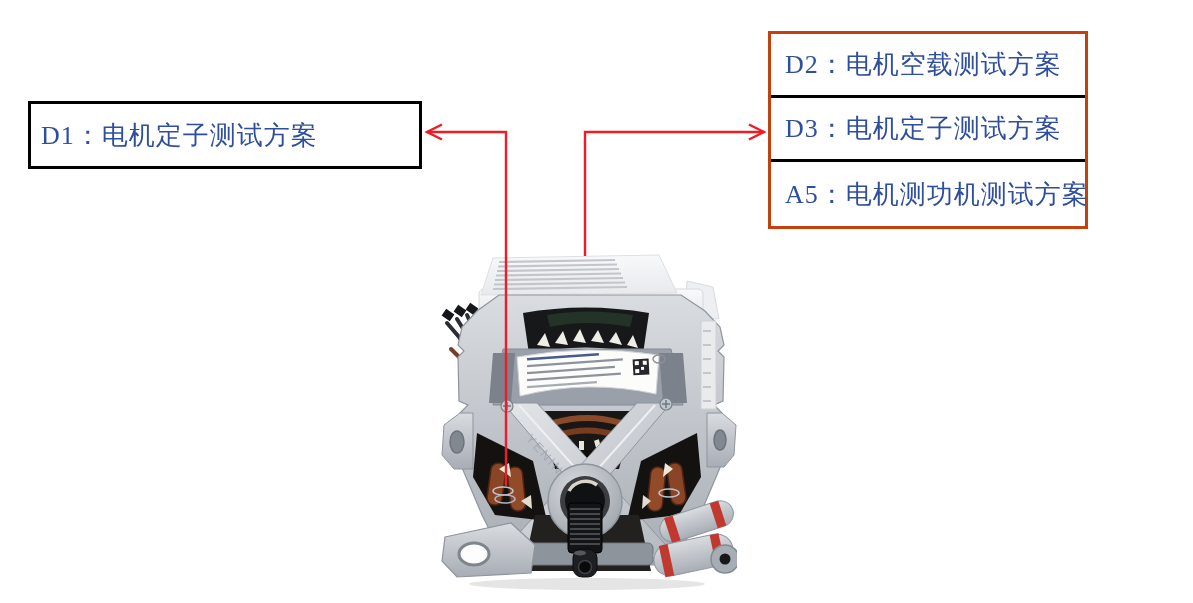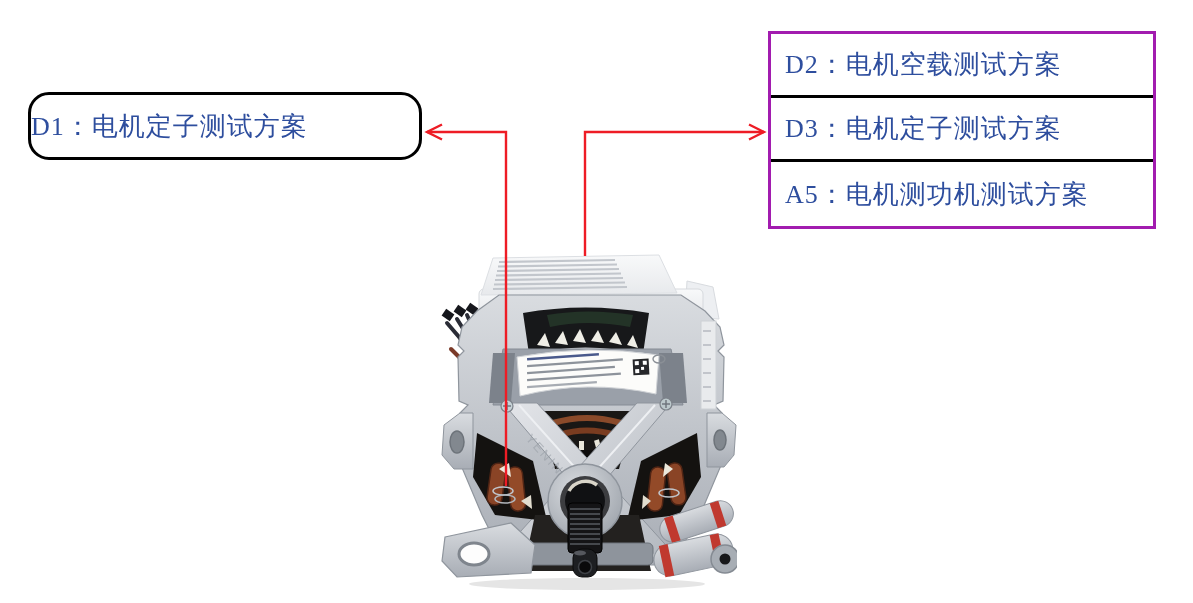--- a/index.html
+++ b/index.html
@@ -5,24 +5,24 @@
   html,body{margin:0;padding:0;background:#fff;}
   #canvas{
     position:relative;width:1193px;height:603px;background:#ffffff;
     font-family:"Liberation Serif","DejaVu Serif",serif;overflow:hidden;
   }
   .callout{
     position:absolute;box-sizing:border-box;border:3px solid #000;
     display:flex;align-items:center;background:#fff;
     color:#2e4e9e;font-size:26px;letter-spacing:1px;white-space:nowrap;
   }
-  #left-box{left:28px;top:92px;width:394px;height:68px;padding-left:0;border-radius:21px;}
+  #left-box{left:28px;top:101px;width:394px;height:68px;padding-left:10px;}
   #right-table{
-    position:absolute;left:768px;top:31px;width:388px;box-sizing:border-box;
-    border:3px solid #a21caf;background:#fff;
+    position:absolute;left:768px;top:31px;width:320px;box-sizing:border-box;
+    border:3px solid #c2410c;background:#fff;
   }
   .table-row{
     box-sizing:border-box;height:64px;display:flex;align-items:center;
     padding-left:14px;color:#2e4e9e;font-size:26px;letter-spacing:1px;
     border-bottom:3px solid #000;white-space:nowrap;background:#fff;
   }
   .table-row:last-child{border-bottom:none;height:64px;text-align:right;}
   #arrow-layer{position:absolute;left:0;top:0;width:1193px;height:603px;pointer-events:none;}
   #motor{position:absolute;left:437px;top:253px;width:300px;height:340px;}
 </style>

